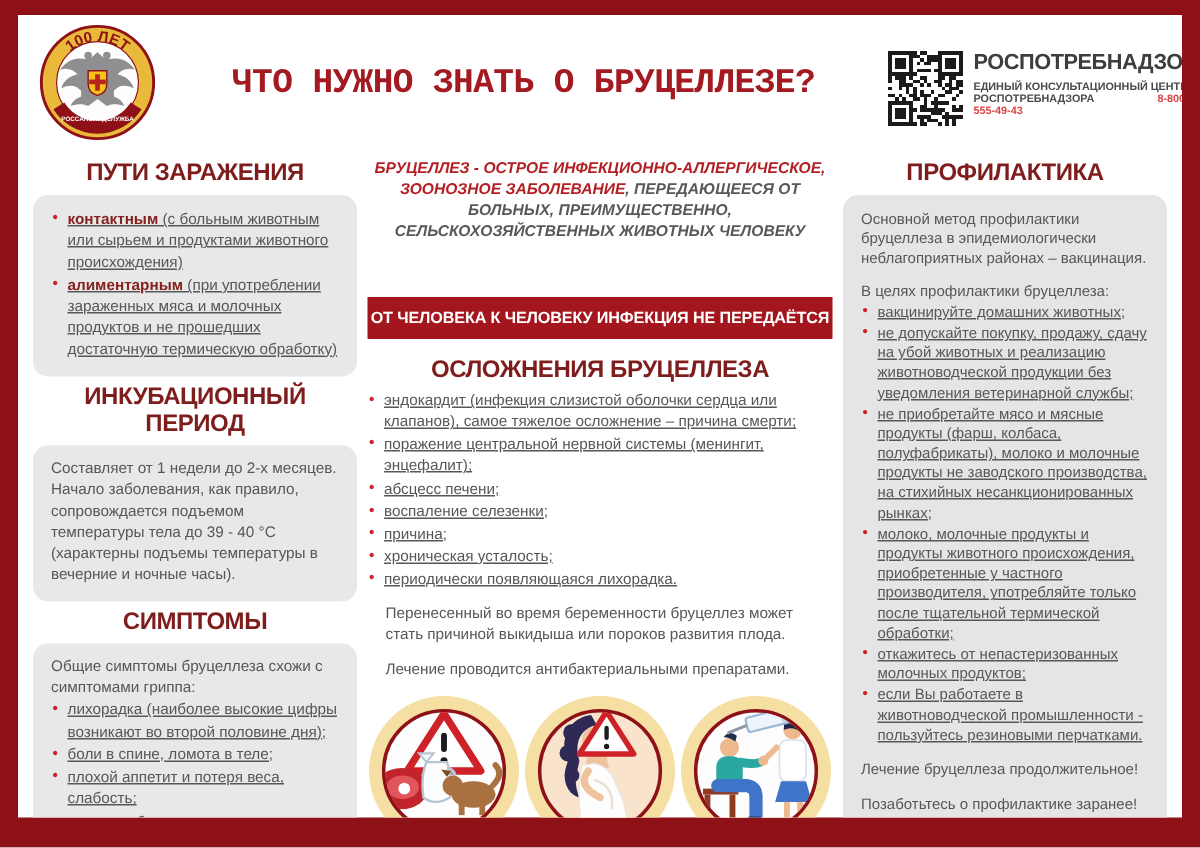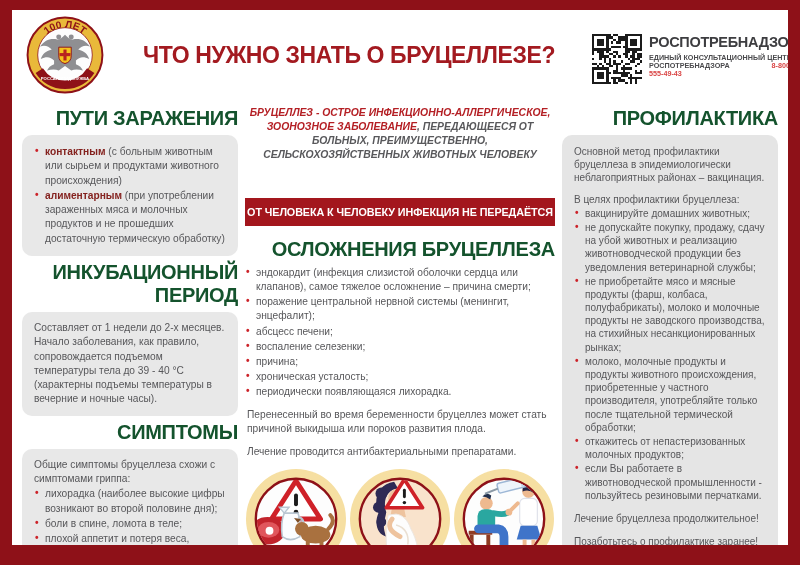--- a/index.html
+++ b/index.html
@@ -8,46 +8,46 @@
     border-style:solid; border-color:#8e1118;
     border-width:10px 12px 20px 12px;
     background:#fff; position:relative; overflow:hidden;
     font-family:"Liberation Sans", sans-serif; color:#57575a;
   }
   
   .header { display:flex; align-items:flex-start; padding:6px 10px 0 14px; height:84px; }
   .emblem-wrap { width:80px; flex:0 0 auto; }
   .emblem-wrap svg { width:78px; height:78px; display:block; }
   .title-wrap { flex:1; text-align:center; padding-top:26px; }
-  .title-wrap h1 { margin:0; font-size:23px; font-weight:bold; color:#a31a20; letter-spacing:-0.4px; }
+  .title-wrap h1 { margin:0; font-size:23px; font-weight:bold; color:#a31a20; letter-spacing:-0.4px;font-family:Liberation Mono, monospace; }
   .agency { display:flex; gap:7px; align-items:flex-start; padding-top:18px; flex:0 0 auto; width:186px; }
   .qr { width:50px; height:50px; flex:0 0 auto; }
   .qr svg { width:50px; height:50px; display:block; }
   .agency-text { line-height:1.15; }
   .agency-name { font-size:14.5px; font-weight:bold; color:#3d3d40; letter-spacing:-0.3px; }
   .agency-sub { font-size:7.2px; font-weight:bold; color:#4a4a4d; margin-top:3px; }
   .agency-phone { color:#d94444;margin-left:40px; }
   
   .columns { display:flex; gap:7px; padding:2px 10px 0 10px; }
   .col-left, .col-right { width:216px; flex:0 0 auto; }
   .col-mid { flex:1; min-width:0; }
-  h2.section { margin:5px 0 5px; text-align:right; font-size:20px; font-weight:bold; color:#14532d; letter-spacing:-0.3px; }
+  h2.section { margin:5px 0 5px; text-align:center; font-size:16px; font-weight:bold; color:#7f1d1d; letter-spacing:-0.3px; }
   .gray-box { background:#e8e8e8; border-radius:10px; padding:9px 12px; font-size:10.2px; line-height:1.4; margin-bottom:3px; }
   .peach-box { background:#e5e5e5; border-radius:10px; padding:10px 12px; font-size:10px; line-height:1.32; }
-  ul.dots { list-style:none; margin:0; padding:0; }
+  ul.dots { list-style:none; margin:0; padding:0;text-decoration:underline; }
   ul.dots li { position:relative; padding-left:11px; margin:1px 0; }
   ul.dots li::before { content:"•"; position:absolute; left:1px; top:-1px; color:#cc2229; font-weight:bold; }
   .lead { font-weight:bold; color:#84221f; }
   .gap { height:8px; }
   
   .definition { text-align:center; font-weight:bold; font-size:10.4px; line-height:1.35; margin:4px 2px 9px; color:#58585b;font-style:italic; }
   .definition .red { color:#b41f24; }
   .banner { background:#a3161d; color:#fff; font-weight:bold; font-size:10.8px; text-align:center; padding:8px 2px; white-space:nowrap; letter-spacing:-0.1px;margin-top:36px; }
   .col-mid ul.dots { font-size:10.2px; line-height:1.38; }
-  .note { font-size:10.2px; line-height:1.38; margin:9px 2px 0; }
+  .note { font-size:10.2px; line-height:1.38; margin:9px 12px 0; }
   .circles { display:flex; justify-content:space-between; margin-top:9px; }
   .circles svg { width:102px; height:102px; display:block; }
   
   .note-strong { margin:10px 0 0; }
   .footer-link { text-align:right; font-size:8.6px; color:#c3556b; margin-top:8px; padding-right:2px; }
 </style>
 </head>
 <body>
 
 <div class="poster">

